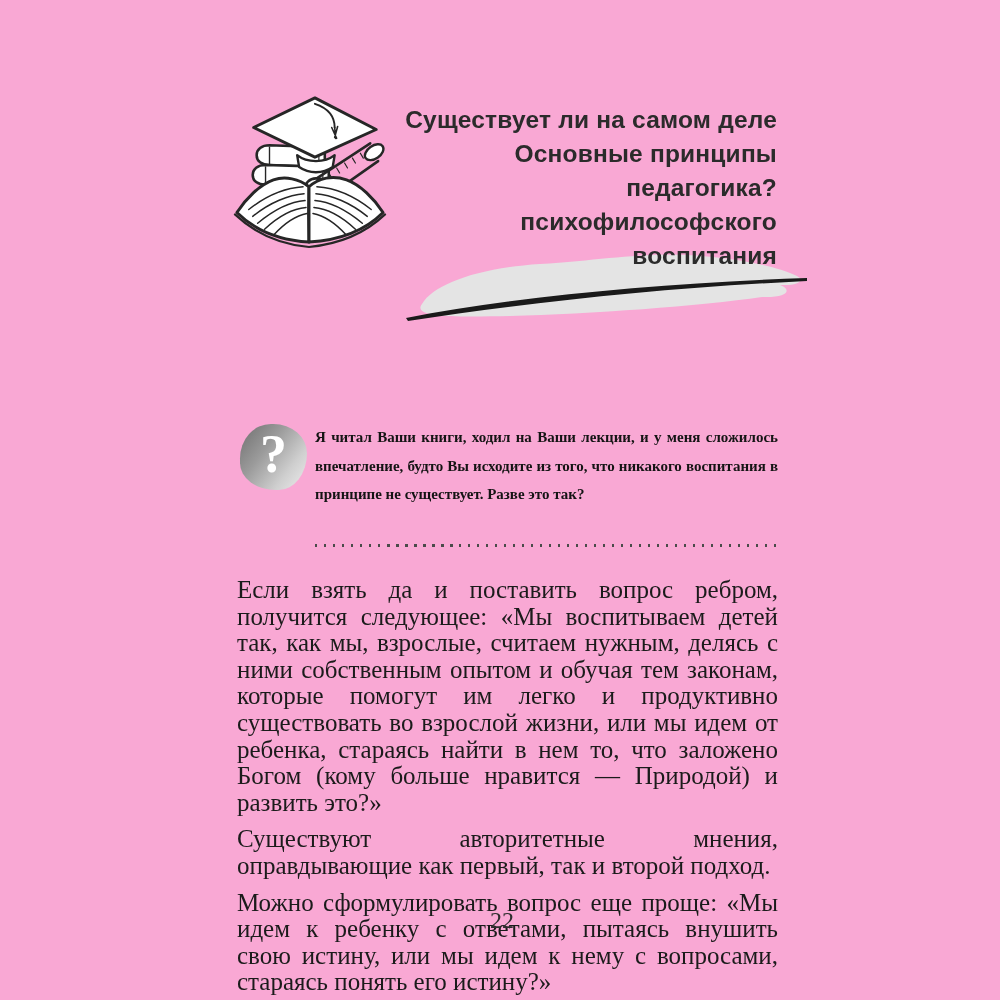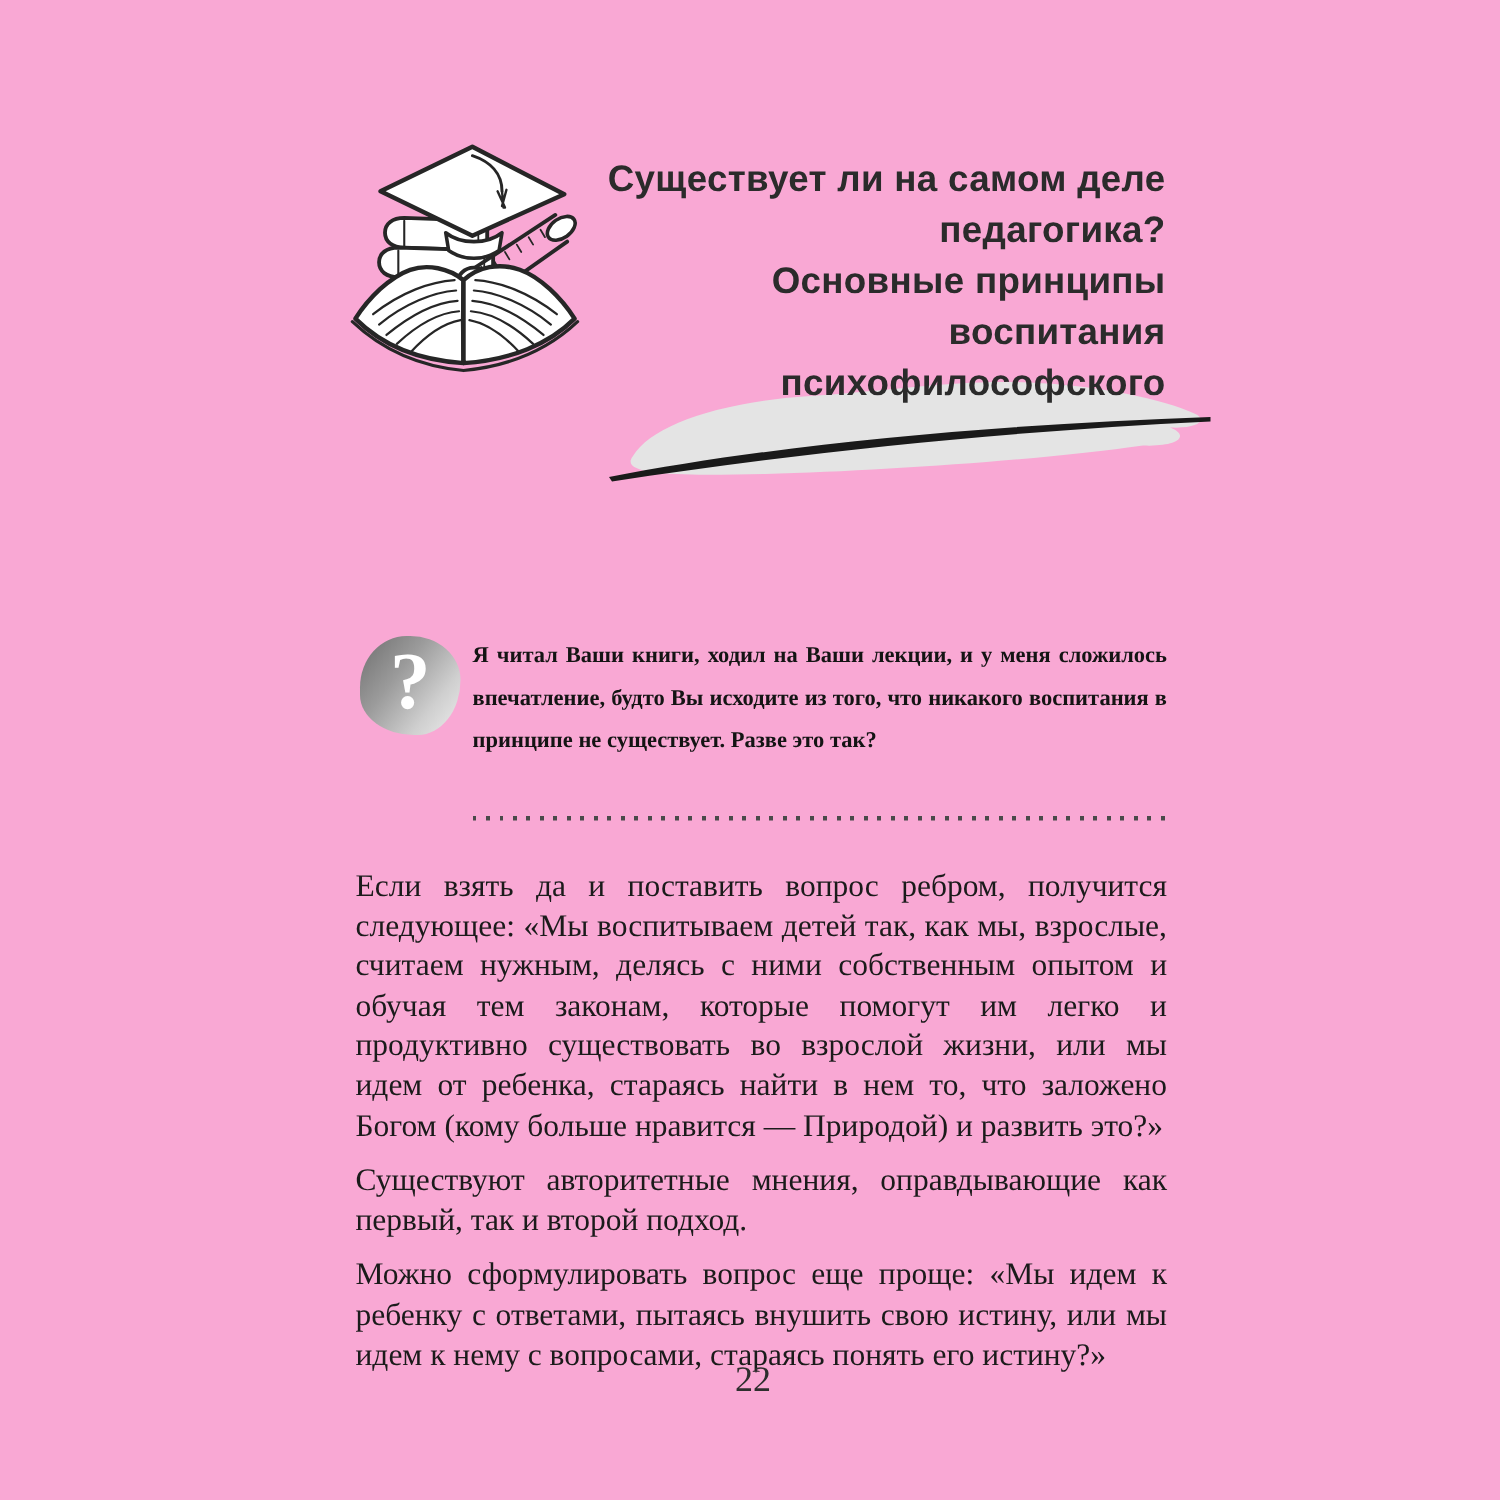--- a/index.html
+++ b/index.html
@@ -94,21 +94,21 @@
     background: repeating-linear-gradient(to right, #4a4a4a 0 2.5px, transparent 2.5px 9px);
   }
 
   
   .body-text {
     position: absolute;
     left: 237px;
     top: 577px;
     width: 541px;
     font-family: "Liberation Serif", serif;
-    font-size: 21px;
+    font-size: 25px;
     line-height: 26.6px;
     color: #1b1b1b;
     text-align: justify;
   }
   .body-text p { margin: 0; }
   .body-text p + p { margin-top: 10px; }
 
   
   .page-number {
     position: absolute;
@@ -152,24 +152,24 @@
         <path d="M5,132 C24,150 48,162 80,165 C112,162 138,150 157,132" stroke-width="2.2"></path>
         <path d="M80,104 C79,122 79,142 80,160" stroke-width="2"></path>
         <path d="M19,127 C38,112 58,105 74,104 M23,134 C40,120 60,112 75,111 M28,141 C45,127 62,119 76,118 M35,147 C49,134 64,126 77,125 M44,153 C55,141 67,133 78,131" stroke-width="1.5"></path>
         <path d="M143,127 C124,112 104,105 88,104 M139,134 C122,120 102,112 87,111 M134,141 C117,127 100,119 86,118 M127,147 C113,134 98,126 85,125 M118,153 C107,141 95,133 84,131" stroke-width="1.5"></path>
       </g>
     </svg>
   </div>
 
   <h1 class="chapter-title">
     <span class="t-line">Существует ли на самом деле</span>
+    <span class="t-line">Основные принципы</span>
     <span class="t-line">педагогика?</span>
-    <span class="t-line">Основные принципы</span>
+    <span class="t-line">психофилософского</span>
     <span class="t-line">воспитания</span>
-    <span class="t-line">психофилософского</span>
   </h1>
 
   <div class="swoosh">
     <svg width="414" height="72" viewBox="0 0 414 72" xmlns="http://www.w3.org/2000/svg">
       <path d="M22,54 C34,34 78,18 140,14 C200,10 238,3 286,5 C332,7 376,16 397,26 C405,30 399,36 380,35 C393,40 387,48 362,47 C300,56 190,64 110,66 C58,67 11,68 22,54 Z" fill="#e4e4e4"></path>
       <path d="M6,68 C120,46 262,33 407,28 L407,31 C263,38 132,52 8,71 Z" fill="#1a1a1a"></path>
     </svg>
   </div>
 
   <div class="q-icon">

